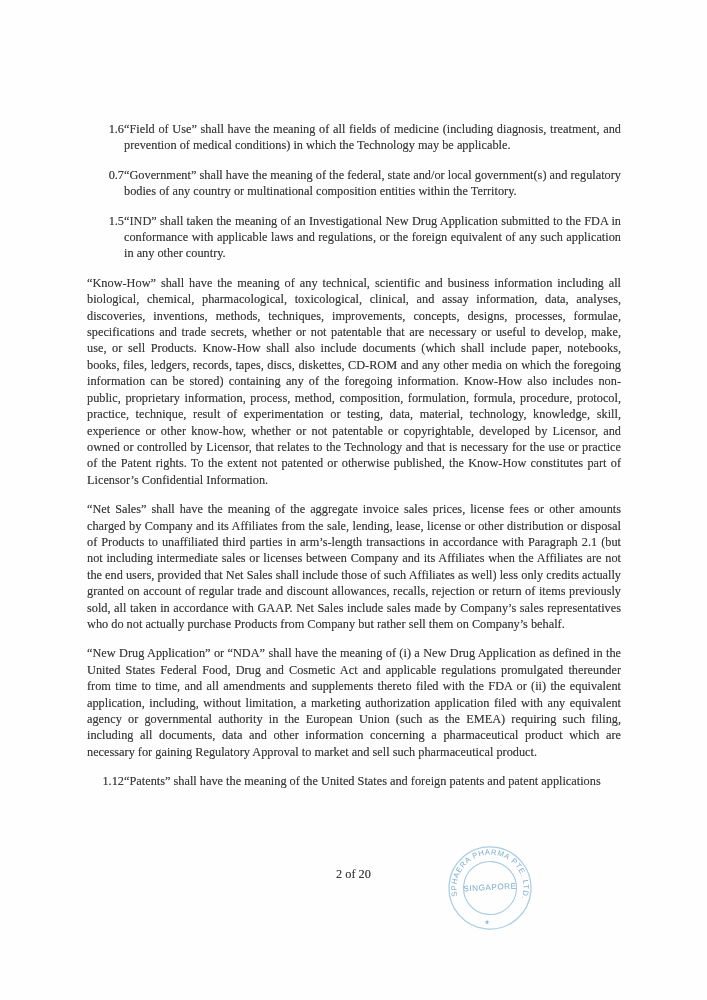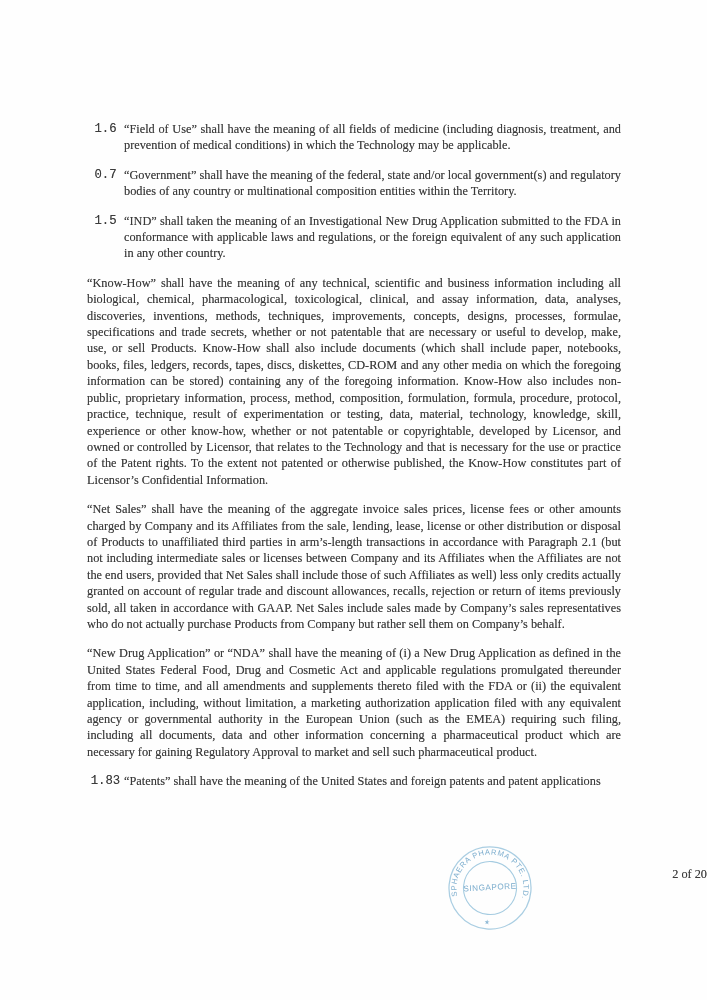--- a/index.html
+++ b/index.html
@@ -22,34 +22,33 @@
   }
   .para {
     display: flex;
     margin-bottom: 13px;
     font-size: 12.3px;
     line-height: 16.4px;
   }
   .para-num {
     width: 37px;
     flex-shrink: 0;
-    text-align: center;
-    font-family: Liberation Mono, monospace;
+    text-align: right;
   }
   .para-txt {
     flex: 1;
     text-align: justify;
     text-shadow: 0 0 0.4px rgba(59,59,59,0.55);
   }
   .para-num { text-shadow: 0 0 0.4px rgba(59,59,59,0.55); }
   .footer {
     position: absolute;
     left: 0; right: 0;
     top: 866px;
-    text-align: right;
+    text-align: center;
     font-size: 12.3px;
     line-height: 16px;
     text-shadow: 0 0 0.4px rgba(59,59,59,0.55);
   }
   .stamp {
     position: absolute;
     left: 440px; top: 838px;
     width: 100px; height: 100px;
     opacity: 0.92;
   }
@@ -106,21 +105,21 @@
 
     <section class="para">
       <div class="para-txt">“Net Sales” shall have the meaning of the aggregate invoice sales prices, license fees or other amounts charged by Company and its Affiliates from the sale, lending, lease, license or other distribution or disposal of Products to unaffiliated third parties in arm’s-length transactions in accordance with Paragraph 2.1 (but not including intermediate sales or licenses between Company and its Affiliates when the Affiliates are not the end users, provided that Net Sales shall include those of such Affiliates as well) less only credits actually granted on account of regular trade and discount allowances, recalls, rejection or return of items previously sold, all taken in accordance with GAAP.  Net Sales include sales made by Company’s sales representatives who do not actually purchase Products from Company but rather sell them on Company’s behalf.</div>
     </section>
 
     <section class="para">
       <div class="para-txt">“New Drug Application” or “NDA” shall have the meaning of (i) a New Drug Application as defined in the United States Federal Food, Drug and Cosmetic Act and applicable regulations promulgated thereunder from time to time, and all amendments and supplements thereto filed with the FDA or (ii) the equivalent application, including, without limitation, a marketing authorization application filed with any equivalent agency or governmental authority in the European Union (such as the EMEA) requiring such filing, including all documents, data and other information concerning a pharmaceutical product which are necessary for gaining Regulatory Approval to market and sell such pharmaceutical product.</div>
     </section>
 
     <section class="para">
-      <div class="para-num">1.83</div>
+      <div class="para-num">1.12</div>
       <div class="para-txt">“Patents” shall have the meaning of the United States and foreign patents and patent applications</div>
     </section>
 
   </main>
 
   <div class="footer">2 of 20</div>
 
   <div class="stamp">
     <svg width="100" height="100" viewBox="-50 -50 100 100">
       <g transform="rotate(5)">

